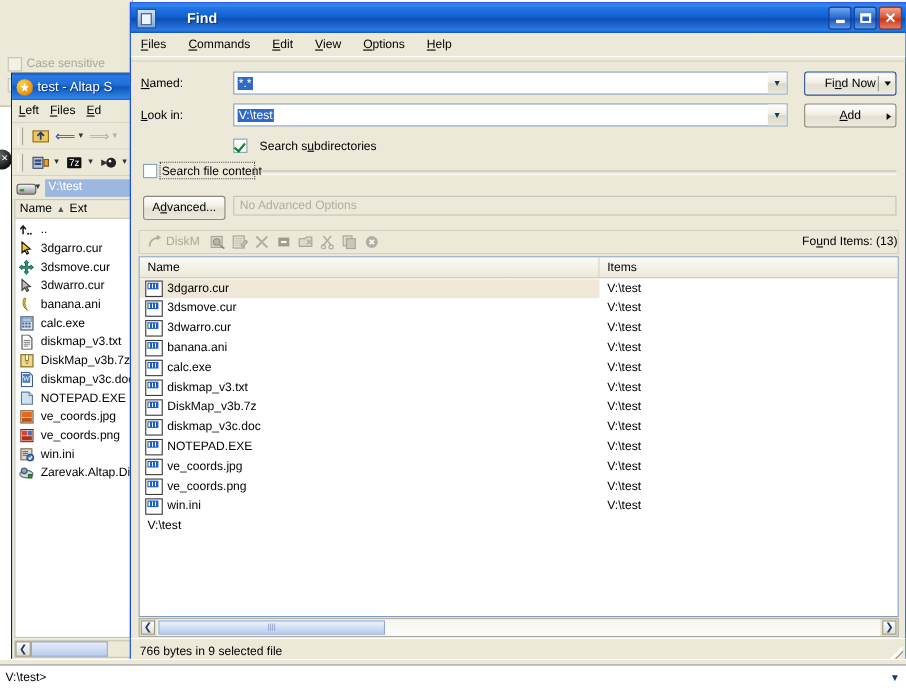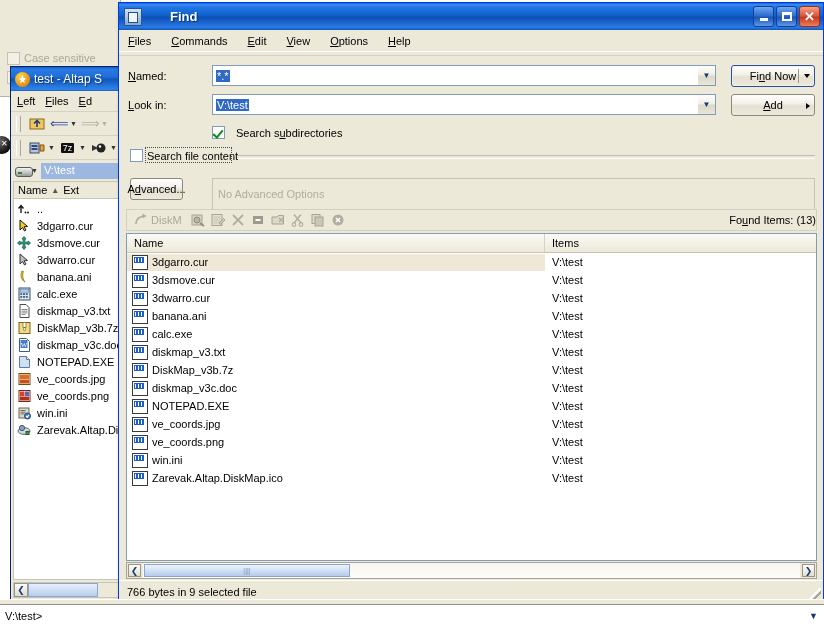--- a/index.html
+++ b/index.html
@@ -146,21 +146,21 @@
   .btn .tridn{position:absolute;right:4px;top:50%;margin-top:-2px;
      width:0;height:0;border-top:4px solid #000;border-left:3px solid transparent;border-right:3px solid transparent;}
 
   .cbx{position:absolute;width:13px;height:13px;background:#fff;border:1px solid #7f9db9;box-sizing:border-box;}
   .cbx.checked:after{content:"";position:absolute;left:2px;top:1px;width:4px;height:8px;
      border:solid #0b8a24;border-width:0 2px 2px 0;transform:rotate(40deg);}
   .focusring{position:absolute;border:1px dotted #4d4d4d;box-sizing:border-box;}
 
   .grpline{position:absolute;height:2px;border-top:1px solid #c0bdb0;border-bottom:1px solid #fff;}
 
-  .adv-field{position:absolute;height:32px;background:#ece9d8;border:1px solid #c6c3b4;box-sizing:border-box;
+  .adv-field{position:absolute;height:18px;background:#ece9d8;border:1px solid #c6c3b4;box-sizing:border-box;
      display:flex;align-items:center;padding-left:5px;font-size:11px;color:#b0ada0;}
 
   
   #res-tb{position:absolute;left:7px;top:206px;width:691px;height:22px;background:#ece9d8;
      border:1px solid #d4d0c0;box-sizing:border-box;display:flex;align-items:center;padding-left:4px;}
   .rtb-i{width:20px;height:18px;position:relative;display:flex;align-items:center;justify-content:center;}
   #res-tb .focuslbl{color:#aca899;font-size:11px;margin-right:6px;}
   #found-items{position:absolute;right:7px;top:211px;font-size:11px;}
   #found-items u{text-decoration:underline;}
 
@@ -508,21 +508,21 @@
   </div>
 
   <div class="cbx checked" style="left:93px;top:123px"></div>
   <span class="lbl" style="left:117px;top:124px">Search s<u>u</u>bdirectories</span>
 
   <div class="cbx" style="left:11px;top:146px"></div>
   <span class="lbl" style="left:28px;top:147px">Search file content</span>
   <div class="focusring" style="left:26px;top:144px;width:87px;height:16px"></div>
   <div class="grpline" style="left:118px;top:152px;width:578px"></div>
 
-  <div class="btn" style="left:11px;top:175px;width:53px;height:22px">
+  <div class="btn" style="left:11px;top:175px;width:75px;height:22px">
     <span>A<u>d</u>vanced...</span>
   </div>
   <div class="adv-field" style="left:93px;top:175px;width:603px">No Advanced Options</div>
 
   <div id="res-tb">
     <span class="rtb-i">
       <svg width="16" height="14" viewBox="0 0 16 14">
           <path d="M3 11 C3 5 8 3 12 3" stroke="#b2aea0" stroke-width="1.6" fill="none"></path>
           <path d="M9.5 0.5 L13.5 3 L9.5 5.5 Z" fill="#b2aea0"></path>
         </svg>
@@ -668,24 +668,20 @@
         <span class="cp" style="width:269px">V:\test</span>
       </div>
       <div class="rrow">
         <span class="cn" style="width:418px">
             <span class="fico"></span>
             <span>win.ini</span>
           </span>
         <span class="cp" style="width:269px">V:\test</span>
       </div>
       <div class="rrow">
-        <span class="cn" style="width:418px">
-            <span class="fico"></span>
-            <span>Zarevak.Altap.DiskMap.ico</span>
-          </span>
         <span class="cp" style="width:269px">V:\test</span>
       </div>
 
     </div>
   </div>
 
   <div id="res-hscroll">
     <span class="track"></span>
     <span class="sarrow" style="left:1px">❮</span>
     <span class="sthumb2">

